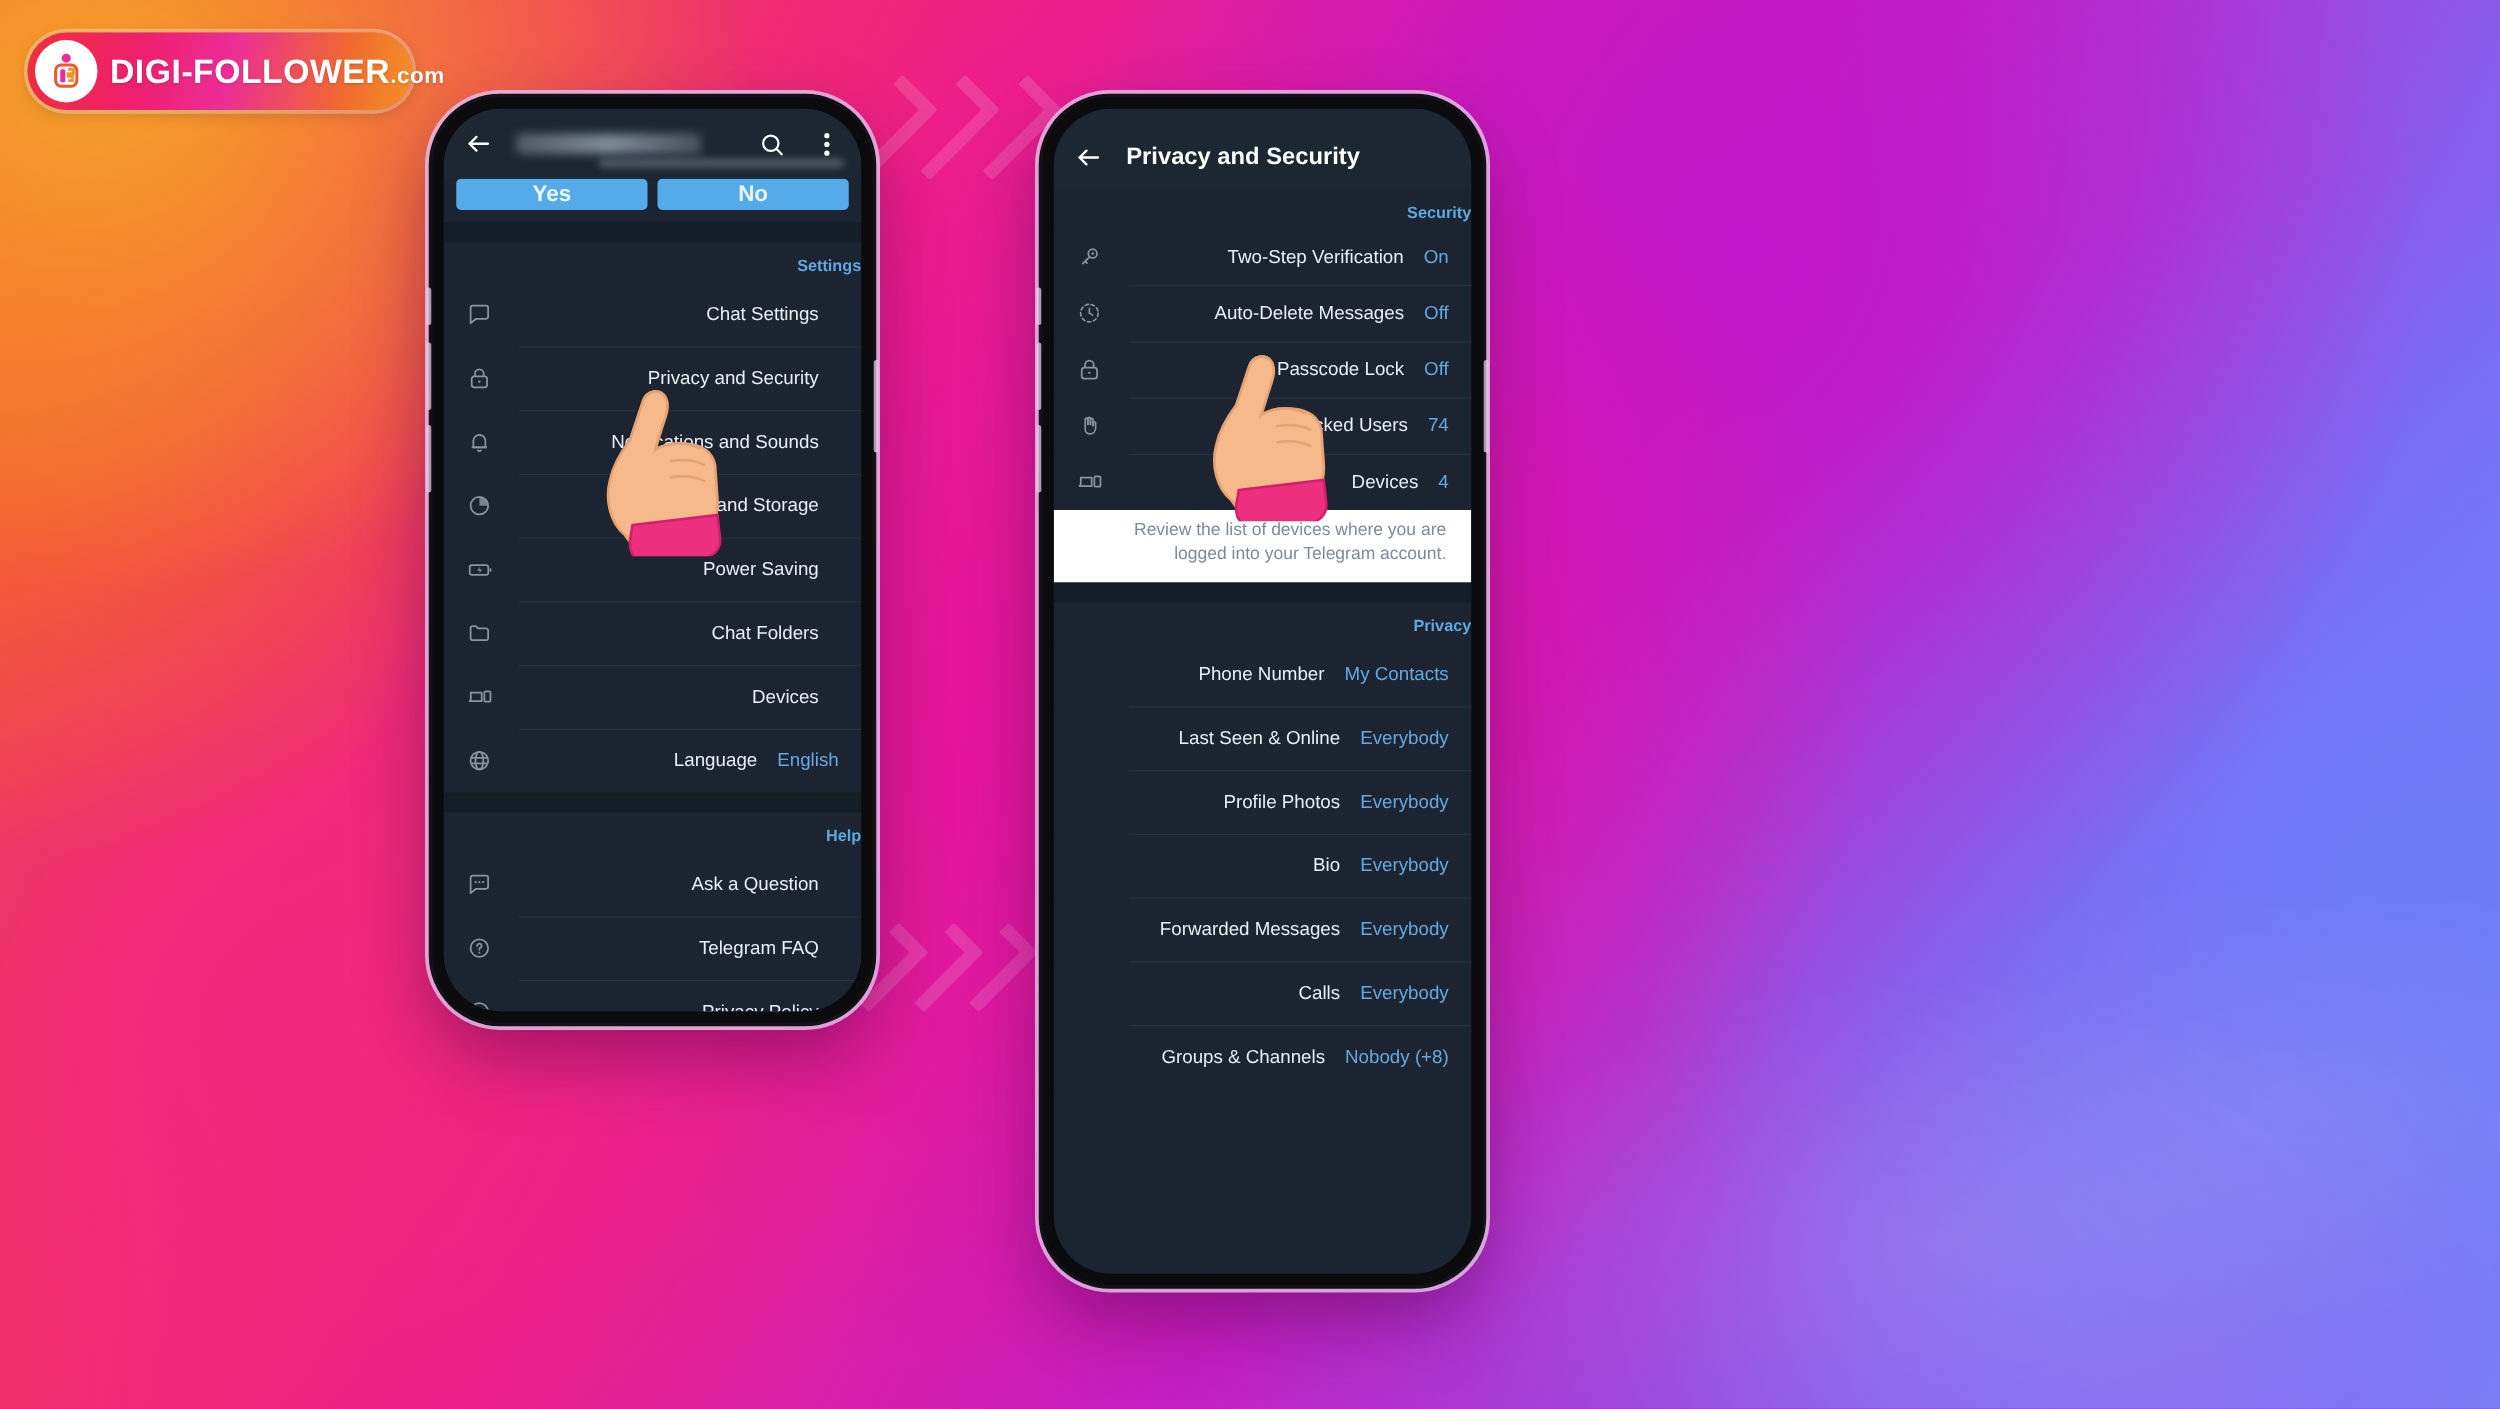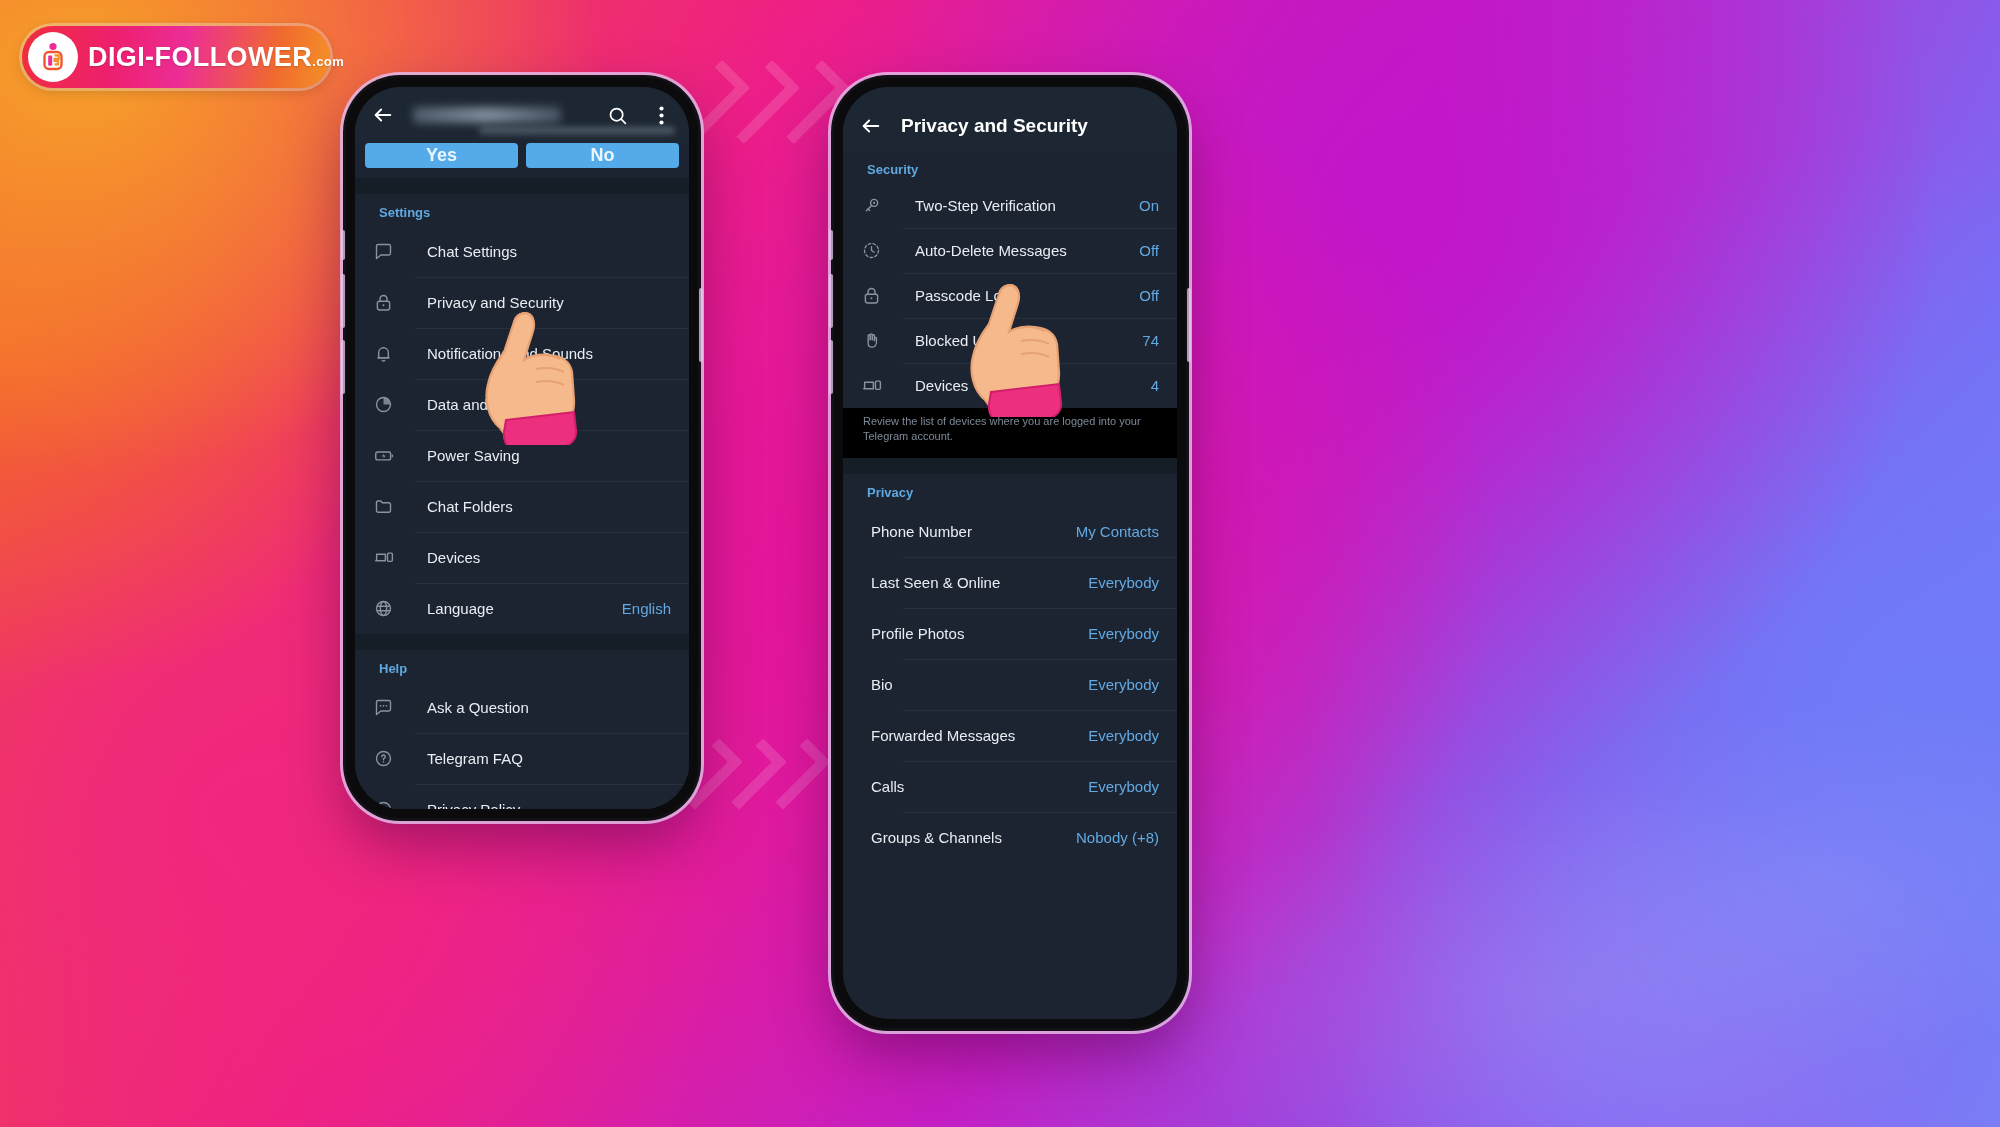--- a/index.html
+++ b/index.html
@@ -57,32 +57,33 @@
     width: 50px; height: 50px; border-radius: 50%;
     background: #ffffff; display:flex; align-items:center; justify-content:center;
     flex: 0 0 auto;
   }
   #logo-mark svg { display:block; }
   #logo-text {
     color: #fff; font-weight: bold; letter-spacing: .4px;
     font-size: 27px; white-space: nowrap;
     text-shadow: 0 1px 2px rgba(0,0,0,.18);
   }
-  #logo-text .tld { font-size: 13px; }
+  #logo-text .tld { font-size: 18px; }
 
   
   .phone {
     position: absolute;
     border-radius: 54px;
     background: #0b0b0d;
     box-shadow:
       0 0 0 3px #121216,
       0 0 0 6px rgba(228,186,232,.85),
       0 26px 60px rgba(60,0,60,.45);
     overflow: visible;
+    text-align: right;
   }
   #phone-left  { left: 346px;  top: 78px;  width: 352px; height: 740px; }
   #phone-right { left: 834px;  top: 78px;  width: 352px; height: 950px; }
 
   .screen {
     position: absolute; inset: 9px;
     border-radius: 46px;
     background: #1b2430;
     overflow: hidden;
   }
@@ -146,21 +147,21 @@
     height: 1px; background: rgba(255,255,255,.055);
   }
   .row .ic { width: 38px; flex: 0 0 38px; display:flex; align-items:center; justify-content:flex-start; opacity:.62; }
   .row .lbl { color:#e8eef4; font-size: 15px; flex: 1 1 auto; }
   .row .val { color:#63a9e3; font-size: 15px; }
   .row.noicon { padding-left: 28px; }
   .row.noicon .lbl { margin-left: 0; }
   .row.tall { height: 51px; }
 
   .hint {
-    background:#000000; color:#7d8a98; font-size: 11px;
+    background:#ffffff; color:#7d8a98; font-size: 14px;
     line-height: 1.35; padding: 6px 20px 14px 20px;
   }
   .list-wrap { background:#1b2430; }
 
   
   .hand { position: absolute; width: 150px; pointer-events: none; }
   #hand-left  { left: 470px; top: 300px; }
   #hand-right { left: 955px; top: 272px; }
 </style>
 </head>

